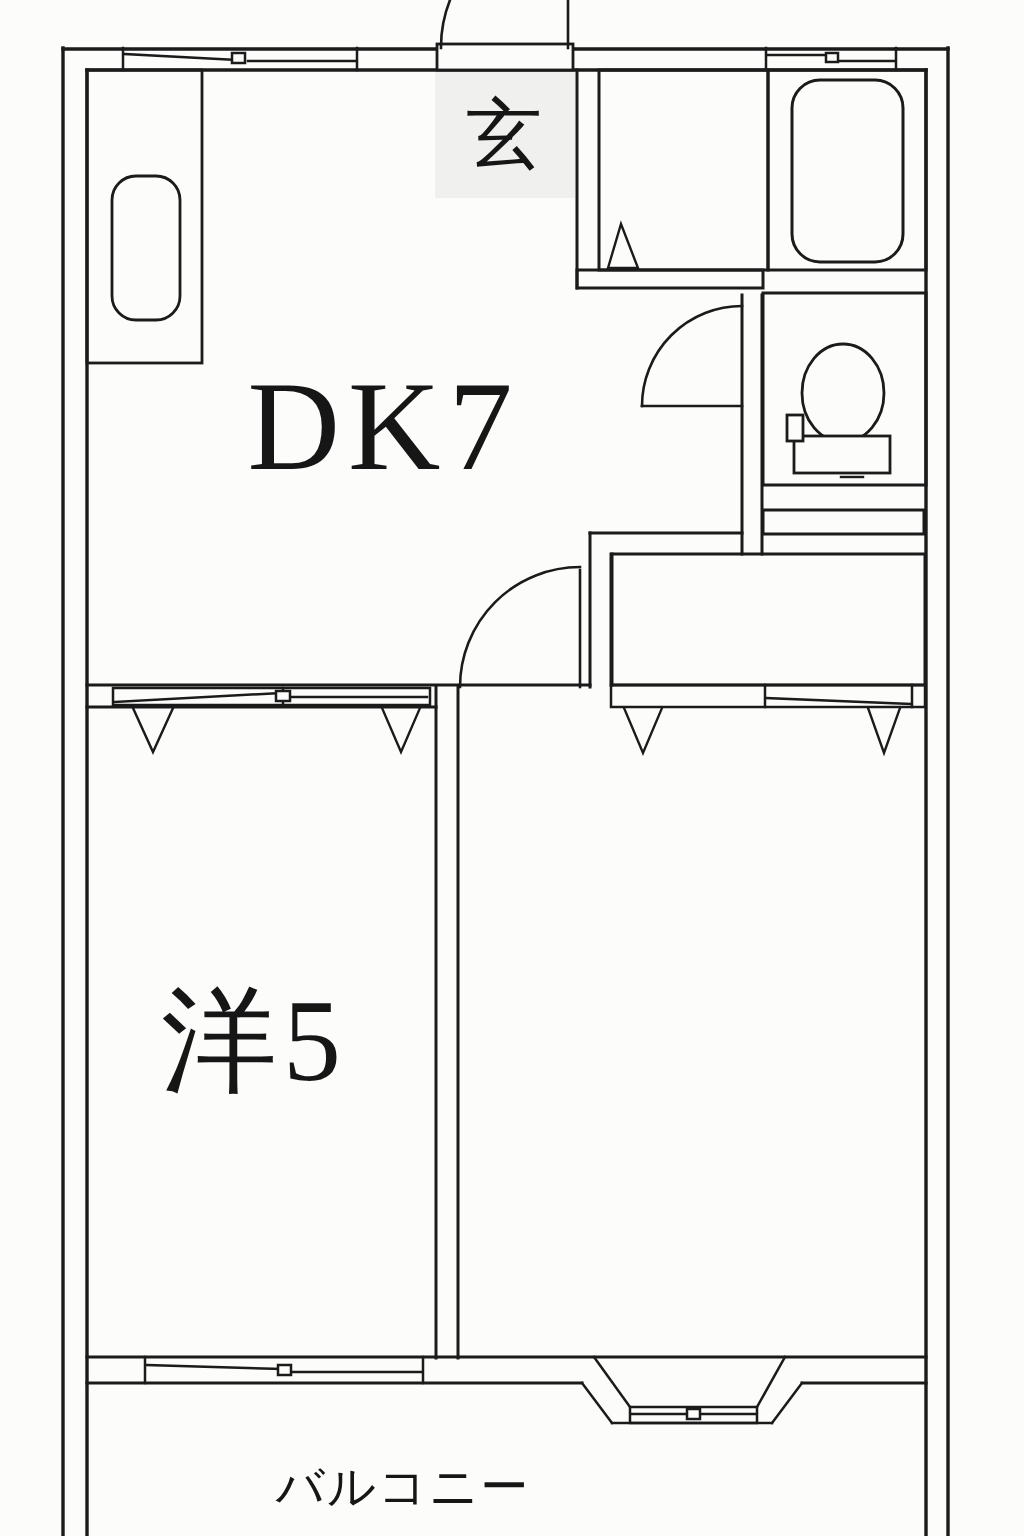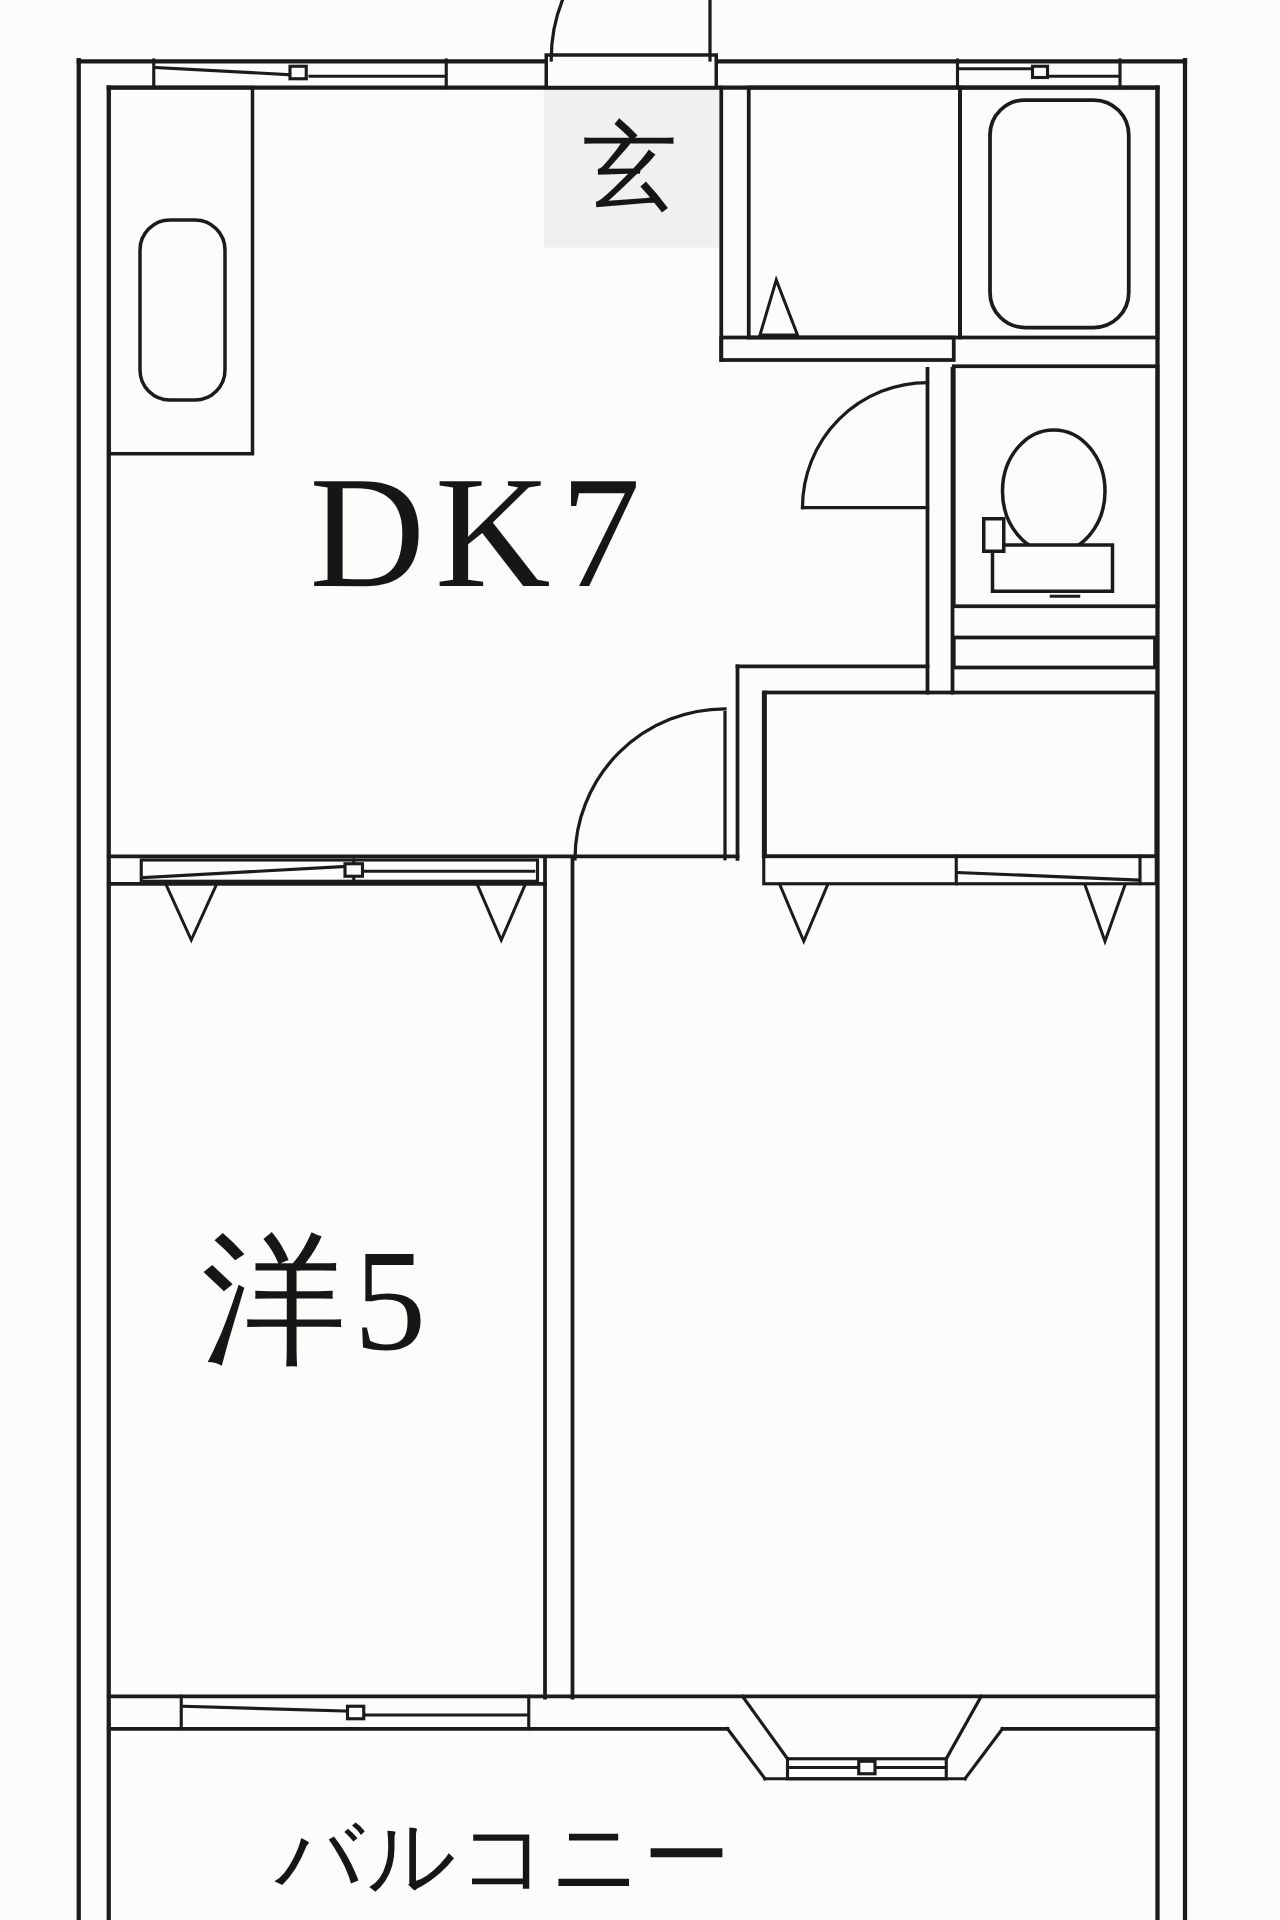--- a/index.html
+++ b/index.html
@@ -17,21 +17,21 @@
     color:#161616;
     white-space:nowrap;
     line-height:1;
     font-family:"Liberation Serif","DejaVu Serif",serif;
   }
   .lbl-dk  {left:384px;top:426px;font-size:128px;letter-spacing:8px;}
   .lbl-gen {left:504px;top:134px;font-size:76px;}
   .lbl-sto {left:777px;top:620px;font-size:76px;letter-spacing:18px;}
   .lbl-y5  {left:254px;top:1041px;font-size:116px;letter-spacing:6px;}
   .lbl-y6  {left:713px;top:1046px;font-size:116px;letter-spacing:6px;}
-  .lbl-bal {left:403px;top:1487px;font-size:70px;letter-spacing:2px;}
+  .lbl-bal {left:403px;top:1487px;font-size:48px;letter-spacing:2px;}
 </style>
 </head>
 <body>
 
 <div class="stage">
 
   <svg class="plan-svg" width="1024" height="1536" viewBox="0 0 1024 1536" fill="none" stroke="#1b1b1b" stroke-linecap="square">
 
     <rect x="435" y="70" width="140" height="128" fill="#f0f0ee" stroke="none"></rect>
 

